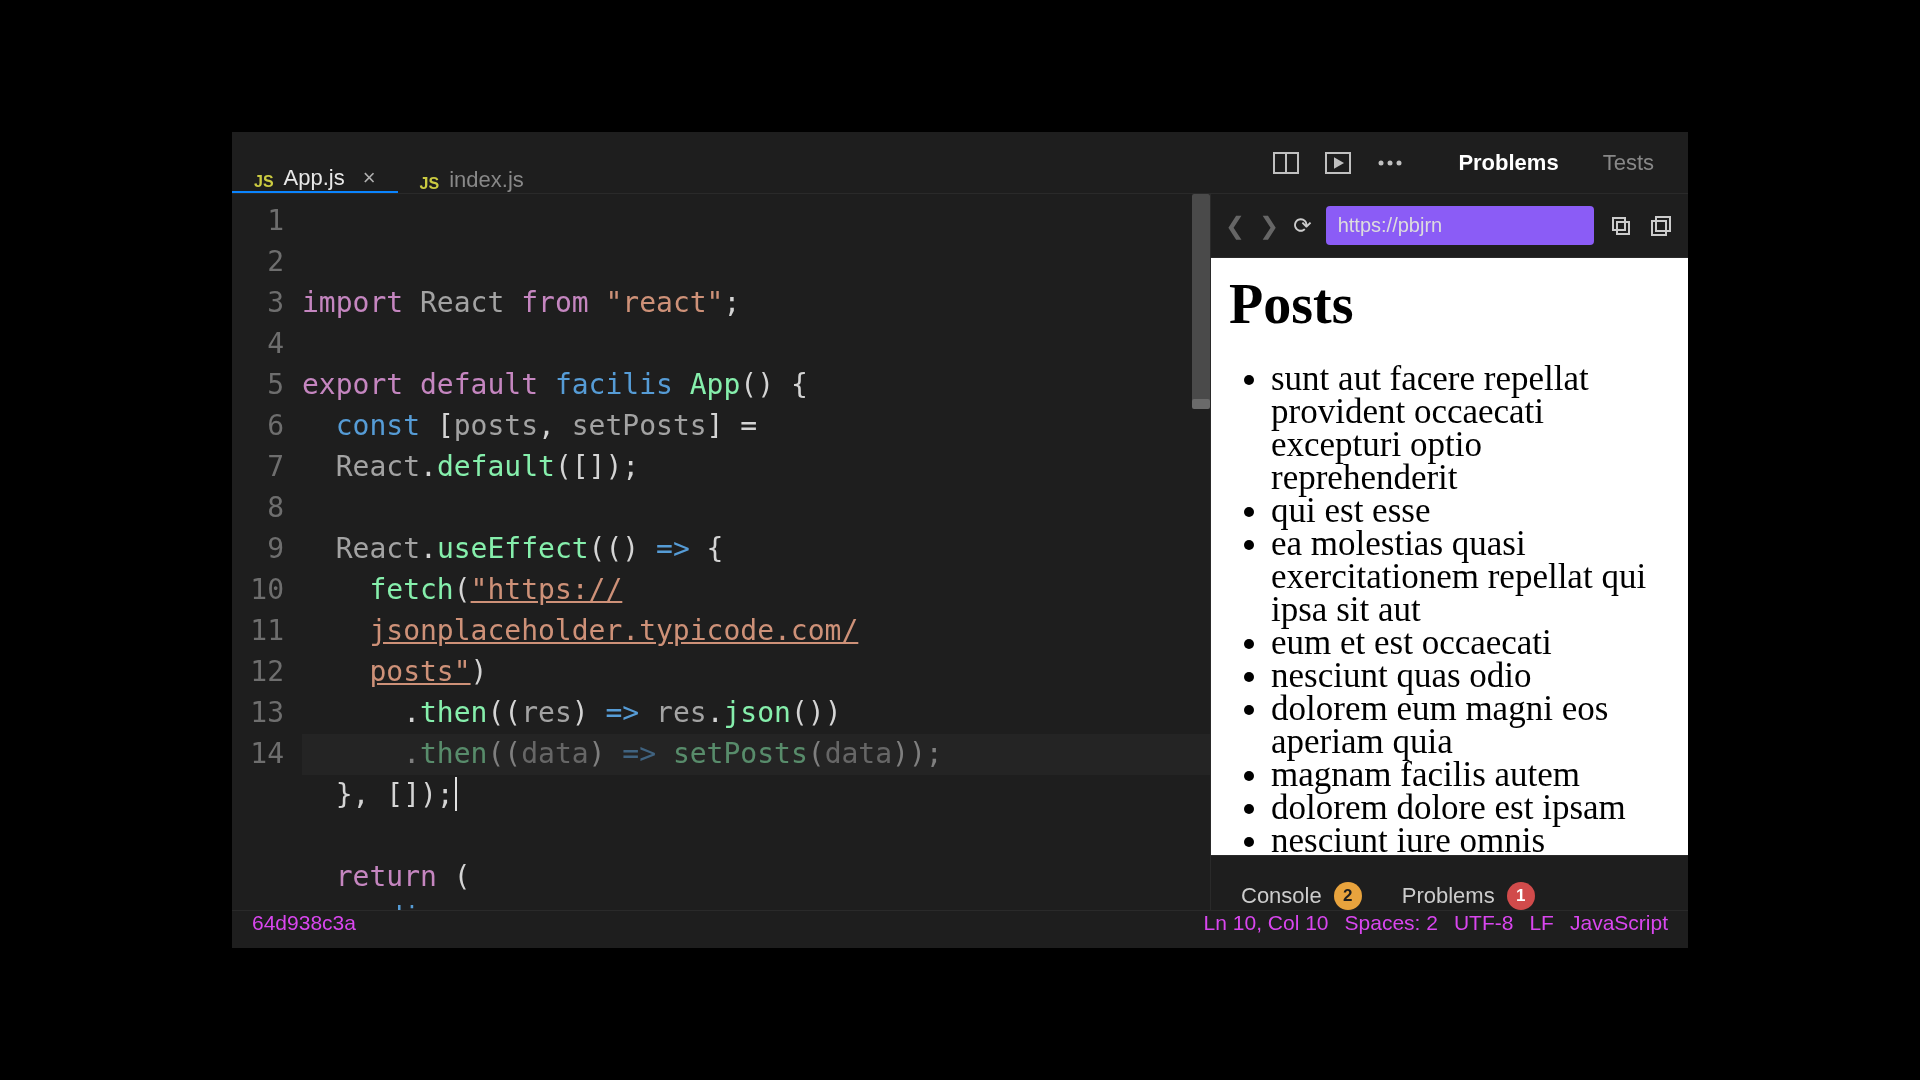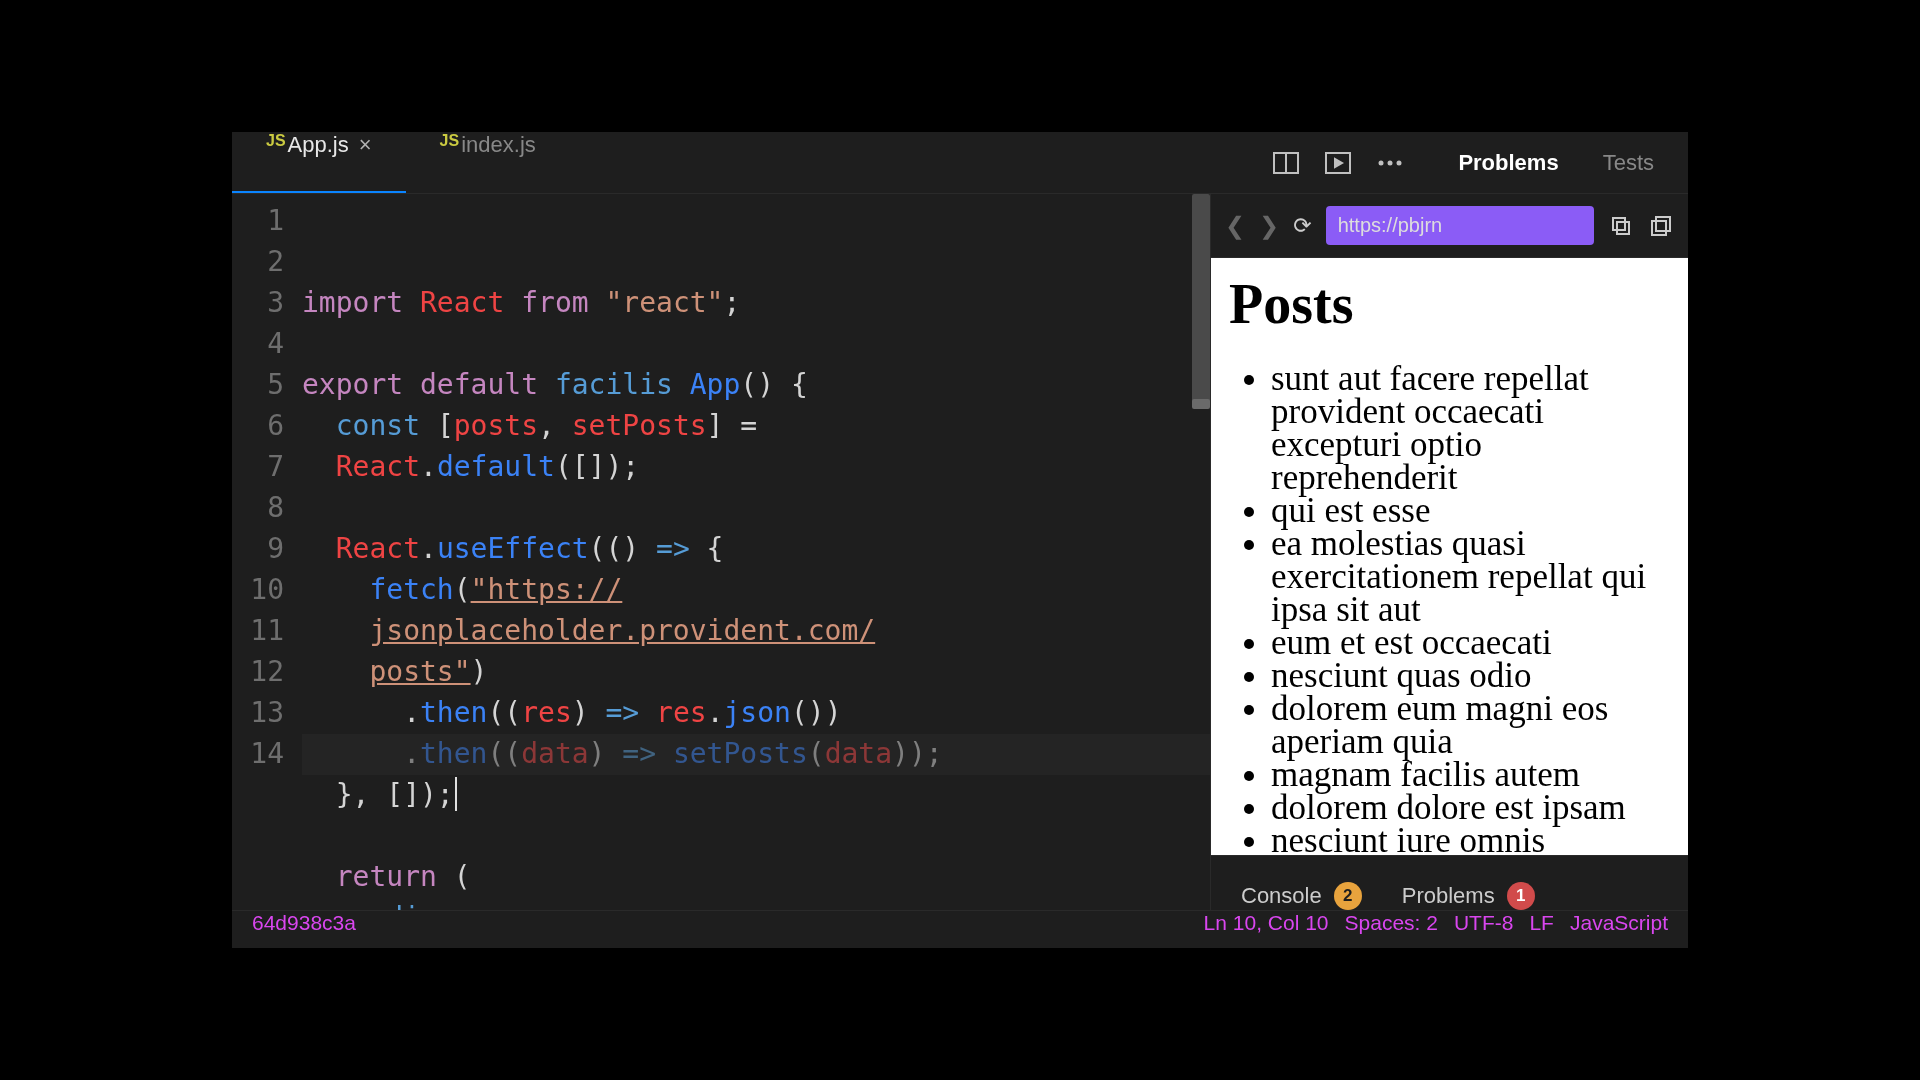--- a/index.html
+++ b/index.html
@@ -24,23 +24,23 @@
 .tab-bar {
   height: 62px;
   background: #1e1e1e;
   display: flex;
   align-items: center;
   border-bottom: 1px solid #2a2a2a;
 }
 .tabs-left { display: flex; height: 100%; }
 .tab {
   display: flex;
-  align-items: flex-start;
-  gap: 2px;
-  padding: 0 34px;
+  align-items: flex-end;
+  gap: 10px;
+  padding: 0 22px;
   font-size: 22px;
   color: #888;
   cursor: pointer;
   height: 100%;
 }
 .tab.active {
   color: #e8e8e8;
   border-bottom: 2px solid #0a84ff;
   background: #1e1e1e;
 }
@@ -71,22 +71,22 @@
   font-family: "SF Mono","Menlo","Consolas",monospace;
   font-size: 28px;
   line-height: 41px;
   color: #d4d4d4;
   white-space: pre;
   position: relative;
   overflow: hidden;
 }
 .kw { color:#c586c0; }
 .fnkw { color:#569cd6; }
-.fn { color:#3b82f6; }
-.var { color:#ef4444; }
+.fn { color:#86efac; }
+.var { color:#a3a3a3; }
 .str { color:#ce9178; }
 .url { color:#ce9178; text-decoration: underline; }
 .op { color:#569cd6; }
 .punct { color:#d4d4d4; }
 .tagb { color:#808080; }
 .tagn { color:#569cd6; }
 .cursor {
   display:inline-block;
   width:2px; height:34px;
   background:#e0e0e0;
@@ -236,21 +236,21 @@
       <div class="code">
 <div class="active-line-bg" style="top:540px;"></div>
 <span><span class="kw">import</span> <span class="var">React</span> <span class="kw">from</span> <span class="str">"react"</span><span class="punct">;</span></span>
 <span> </span>
 <span><span class="kw">export</span> <span class="kw">default</span> <span class="fnkw">facilis</span> <span class="fn">App</span><span class="punct">() {</span></span>
 <span>  <span class="fnkw">const</span> <span class="punct">[</span><span class="var">posts</span><span class="punct">, </span><span class="var">setPosts</span><span class="punct">] =</span></span>
 <span>  <span class="var">React</span><span class="punct">.</span><span class="fn">default</span><span class="punct">([]);</span></span>
 <span> </span>
 <span>  <span class="var">React</span><span class="punct">.</span><span class="fn">useEffect</span><span class="punct">(() </span><span class="op">=&gt;</span><span class="punct"> {</span></span>
 <span>    <span class="fn">fetch</span><span class="punct">(</span><span class="url">"https://</span></span>
-<span>    <span class="url">jsonplaceholder.provident.com/</span></span>
+<span>    <span class="url">jsonplaceholder.typicode.com/</span></span>
 <span>    <span class="url">posts"</span><span class="punct">)</span></span>
 <span>      <span class="punct">.</span><span class="fn">then</span><span class="punct">((</span><span class="var">res</span><span class="punct">) </span><span class="op">=&gt;</span><span class="punct"> </span><span class="var">res</span><span class="punct">.</span><span class="fn">json</span><span class="punct">())</span></span>
 <span>      <span class="punct">.</span><span class="fn">then</span><span class="punct">((</span><span class="var">data</span><span class="punct">) </span><span class="op">=&gt;</span><span class="punct"> </span><span class="fn">setPosts</span><span class="punct">(</span><span class="var">data</span><span class="punct">));</span></span>
 <span>  <span class="punct">}, []);</span><span class="cursor"></span></span>
 <span> </span>
 <span>  <span class="kw">return</span> <span class="punct">(</span></span>
 <span>    <span class="tagb">&lt;</span><span class="tagn">div</span><span class="tagb">&gt;</span></span>
 
       </div>
       <div class="editor-scrollbar">

